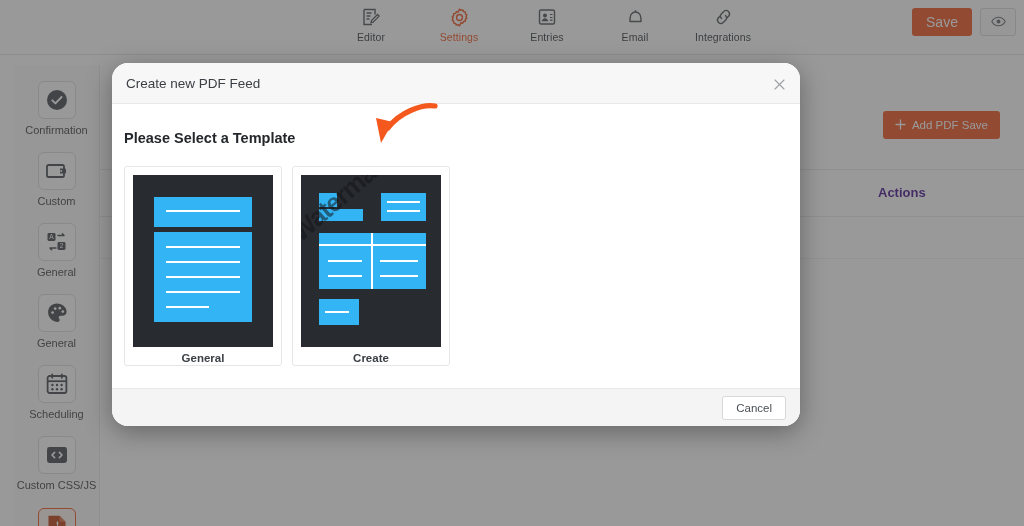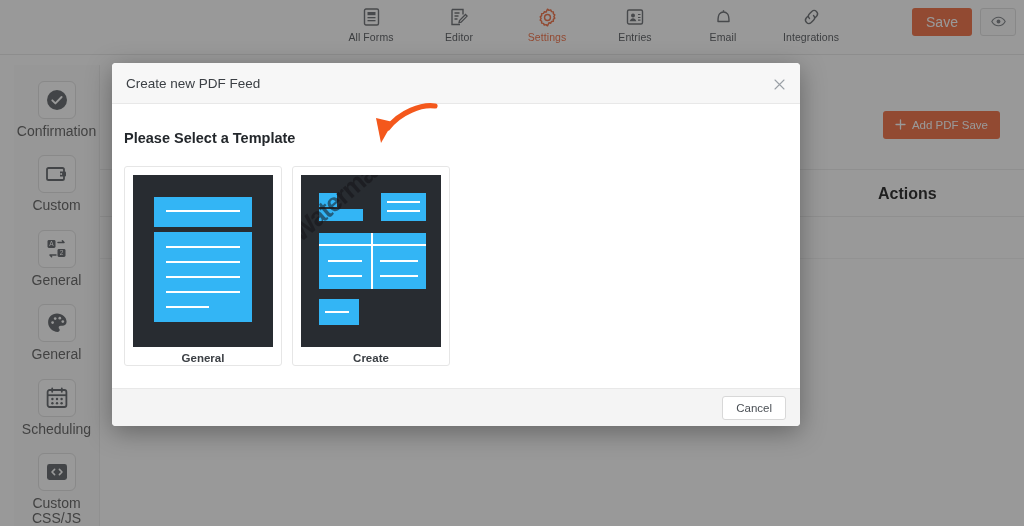--- a/index.html
+++ b/index.html
@@ -53,46 +53,46 @@
   .side-item {
     display: flex; flex-direction: column; align-items: center;
     margin-bottom: 16px; cursor: pointer; gap: 5px;
   }
   .side-tile {
     width: 38px; height: 38px; border-radius: 6px;
     border: 1px solid #dddddd; background: #ffffff;
     display: flex; align-items: center; justify-content: center;
   }
   .side-item.active .side-tile { border-color: #f05a28; background: #fff6f2; }
-  .side-label { font-size: 14px; color: #4a4a4a; text-align: center; line-height: 1.1; }
+  .side-label { font-size: 11px; color: #4a4a4a; line-height: 1.1; }
 
   
   .content { position: absolute; left: 100px; top: 65px; right: 0; bottom: 0; background:#fff; }
   .add-feed-btn {
     position: absolute; right: 24px; top: 46px;
     height: 28px; padding: 0 12px; border-radius: 3px;
     background: #f05a28; color: #fff; font-size: 11.5px;
     display: flex; align-items: center; gap: 6px; cursor: pointer;
   }
   .feeds-table { position: absolute; left: 0; right: 0; top: 104px; }
   .feeds-head {
     height: 48px; border-top: 1px solid #eaeaea; border-bottom: 1px solid #eaeaea;
     display: flex; align-items: center;
   }
-  .th { font-size: 16px; font-weight: bold; color: #000000; }
+  .th { font-size: 13px; font-weight: bold; color: #4c1d95; }
   .th.actions { position: absolute; left: 778px; top: 16px; }
   .feeds-row { height: 42px; border-bottom: 1px solid #f0f0f0; }
 
   
   .overlay { position: absolute; inset: 0; background: rgba(60,60,60,0.52); }
 
   
   .modal {
     position: absolute; left: 112px; top: 63px; width: 688px; height: 363px;
-    background: #ffffff; border-radius: 4px;
+    background: #ffffff; border-radius: 16px;
     box-shadow: 0 6px 26px rgba(0,0,0,0.34);
     overflow: hidden;
   }
   .modal-head {
     position: relative; height: 41px; background: #f7f7f7;
     border-bottom: 1px solid #e8e8e8; display: flex; align-items: center;
     padding-left: 14px;
   }
   .modal-title { font-size: 13.5px; color: #3c4045; }
   .modal-close {
@@ -140,31 +140,20 @@
 </head>
 <body>
 
 <div id="app">
 
   <div class="page">
 
     <div class="topbar">
       <div class="topnav">
 
-        <div class="navitem">
-          <span class="nicon">
-            <svg width="17" height="18" viewBox="0 0 17 18">
-                <rect x="1.5" y="1" width="14" height="16" rx="1.5" fill="none" stroke="#55595e" stroke-width="1.4"></rect>
-                <rect x="4.5" y="4" width="8" height="3.2" fill="#55595e"></rect>
-                <rect x="4.5" y="9" width="8" height="1.3" fill="#55595e"></rect>
-                <rect x="4.5" y="12" width="8" height="1.3" fill="#55595e"></rect>
-              </svg>
-          </span>
-          <span class="nlabel">All Forms</span>
-        </div>
 
         <div class="navitem">
           <span class="nicon">
             <svg width="18" height="18" viewBox="0 0 18 18">
                 <path d="M2 1.5h11v5" fill="none" stroke="#55595e" stroke-width="1.4"></path>
                 <path d="M2 1.5v15h8" fill="none" stroke="#55595e" stroke-width="1.4"></path>
                 <path d="M4.5 5h5M4.5 8h4M4.5 11h3" stroke="#55595e" stroke-width="1.3"></path>
                 <path d="M15.5 6.5l1.6 1.6-6 6-2.1.5.5-2.1z" fill="none" stroke="#55595e" stroke-width="1.3"></path>
               </svg>
           </span>

